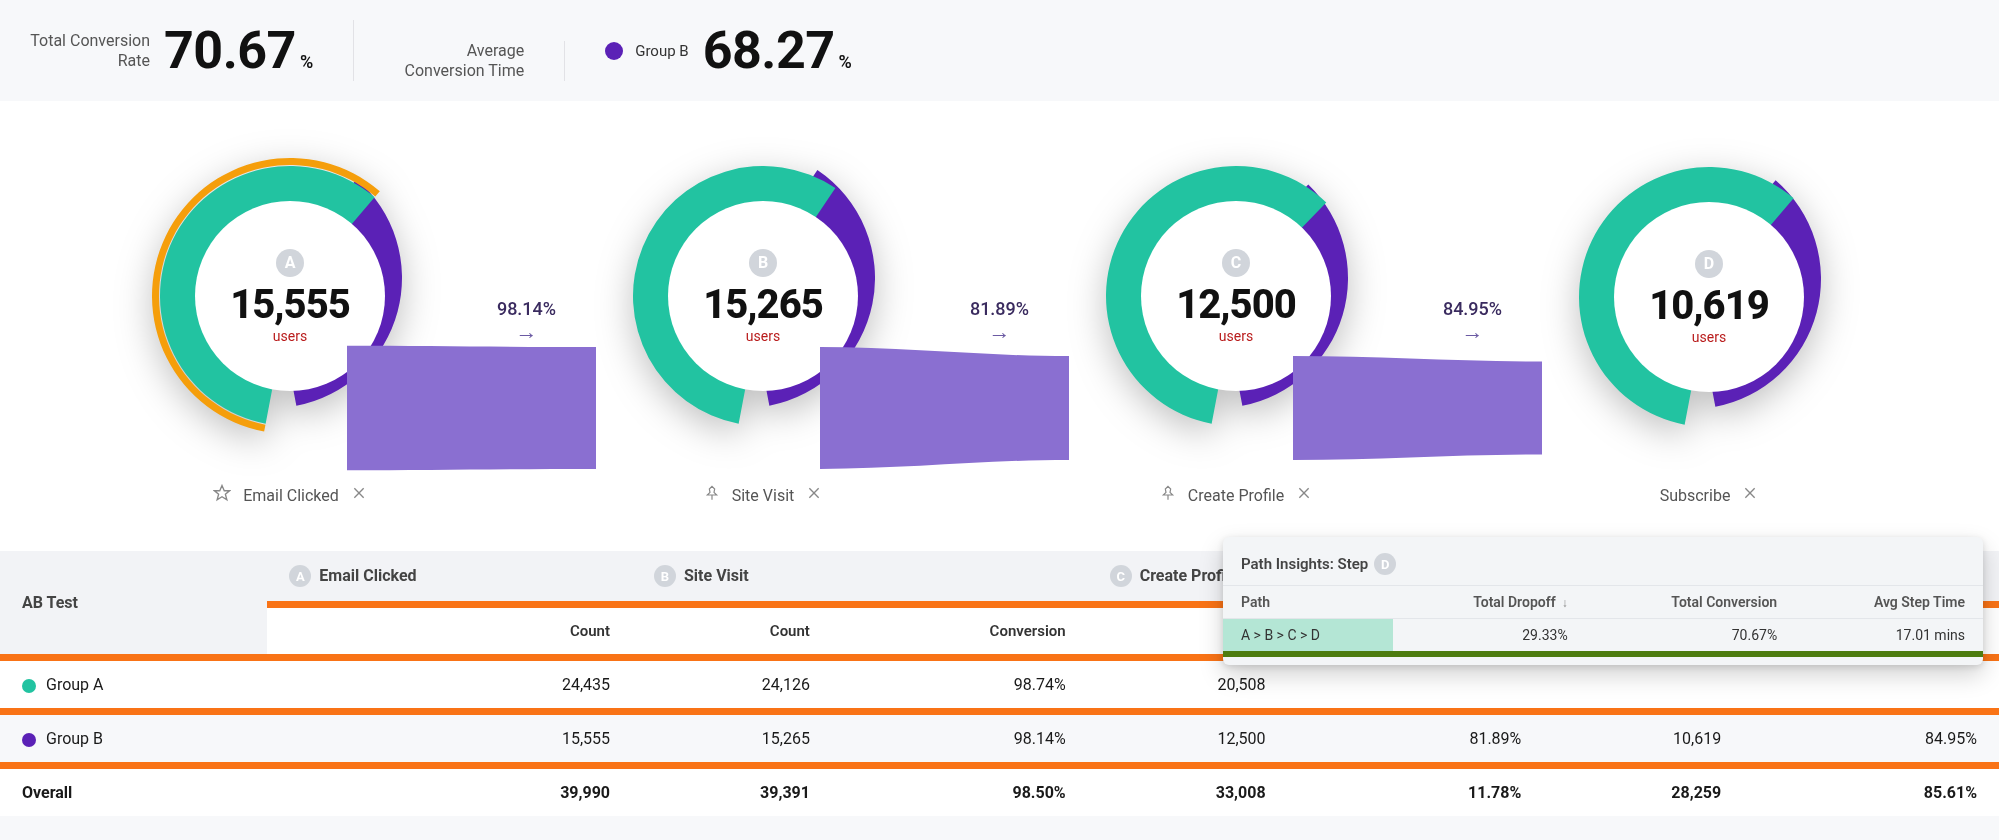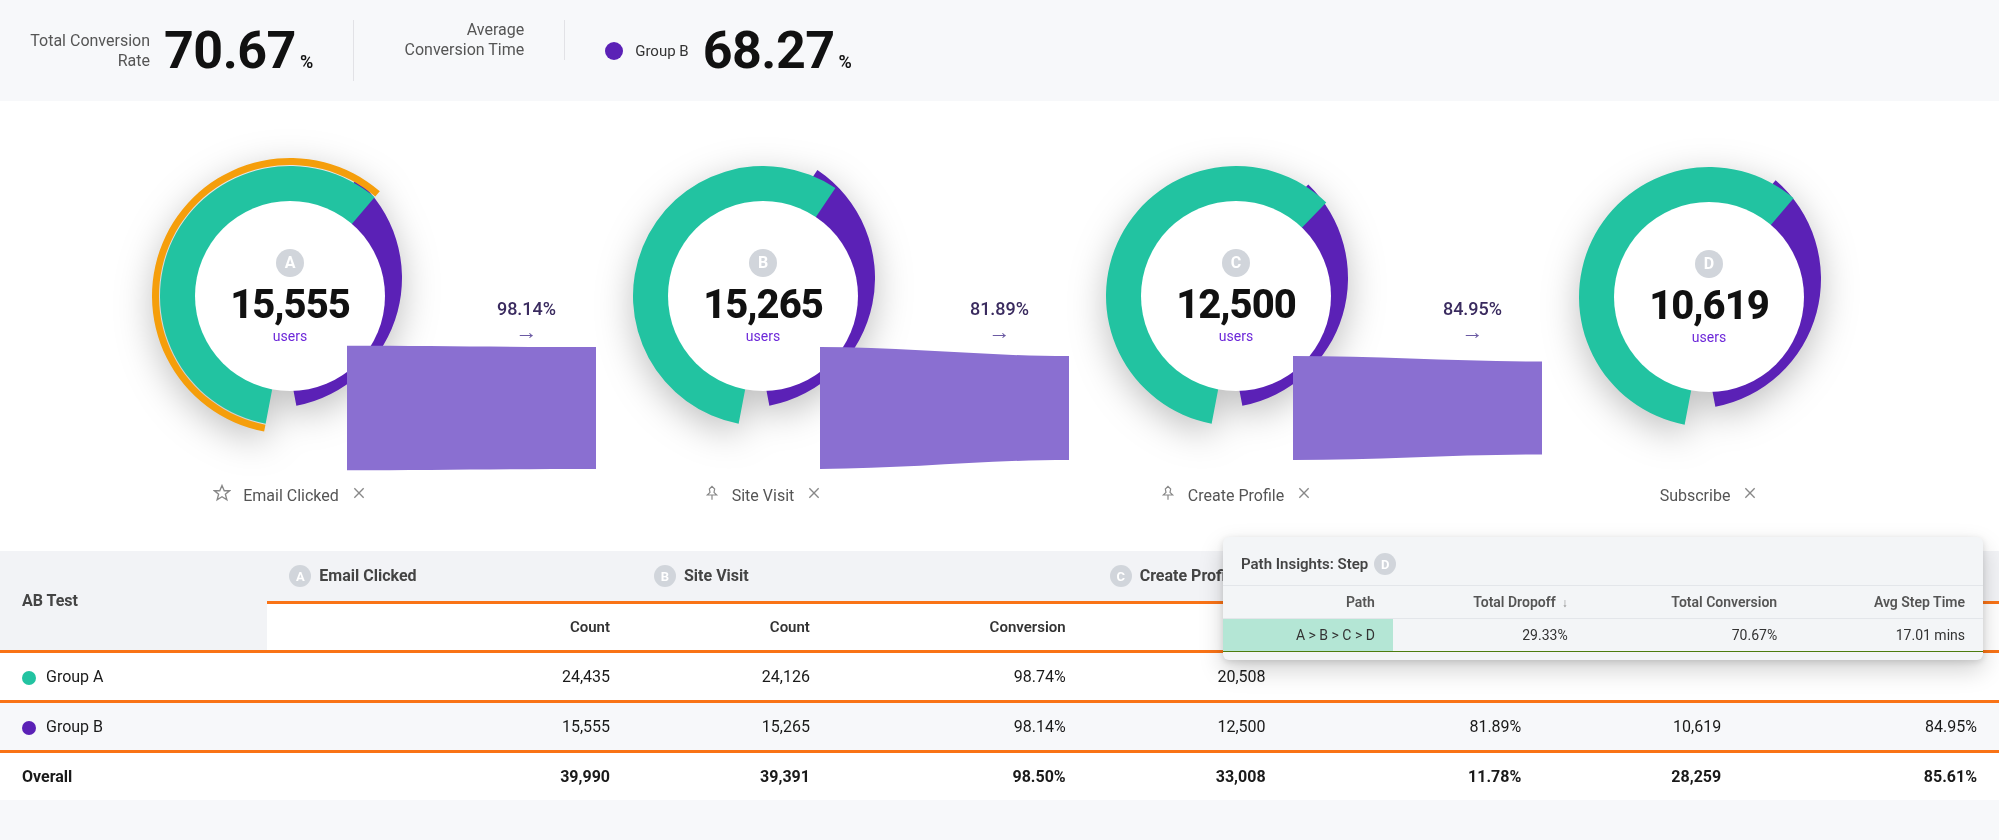--- a/index.html
+++ b/index.html
@@ -6,21 +6,21 @@
   body {
     font-family: -apple-system, BlinkMacSystemFont, "Segoe UI", Roboto, Helvetica, Arial, sans-serif;
     background: #f7f8fa;
     color: #1a1a1a;
     width: 1999px;
     font-size: 16px;
   }
   
   .stats-bar {
     display: flex;
-    align-items: flex-start;
+    align-items: flex-end;
     padding: 20px 20px 10px 20px;
     gap: 40px;
   }
   .stat {
     display: flex;
     align-items: center;
     gap: 14px;
     padding-right: 40px;
     border-right: 1px solid #e2e2e6;
   }
@@ -82,21 +82,21 @@
     border-radius:50%;
     display:flex; flex-direction:column; align-items:center; justify-content:center;
   }
   .step-letter {
     width: 28px; height: 28px; border-radius: 50%;
     background:#d1d5db; color:#fff; font-weight:700;
     display:flex; align-items:center; justify-content:center;
     font-size:16px; margin-bottom:4px;
   }
   .step-count { font-size: 40px; font-weight: 800; letter-spacing: -1px; color:#111; }
-  .step-sub { font-size: 14px; color:#6d28d9; }
+  .step-sub { font-size: 14px; color:#b91c1c; }
   .step-footer {
     margin-top: 28px;
     display:flex; align-items:center; gap:12px;
     color:#555; font-size:16px;
   }
   .step-footer .icon { color:#888; }
   .icon-btn { cursor:default; color:#888; }
   .connector {
     position: relative;
     flex: 0 0 120px;
@@ -118,21 +118,21 @@
     font-weight: 500;
   }
   .conn-arrow { font-size: 22px; color:#6b5aa3; }
 
   
   .table-wrap { background:#fff; position:relative; }
   table.data { width:100%; border-collapse: collapse; font-size:16px; }
   table.data th, table.data td {
     padding: 14px 22px;
     text-align: right;
-    border-top: 3px solid #f97316;
+    border-top: 7px solid #f97316;
     white-space: nowrap;
   }
   table.data th { font-weight:600; color:#333; }
   table.data .left { text-align:left; }
   table.data thead tr.top-row th {
     background:#f2f3f6;
     border-top: none;
     font-weight: 700;
     color:#444;
   }
@@ -171,29 +171,29 @@
     font-weight:600;
     display:flex; align-items:center; gap:6px;
   }
   .pathcard table { width:100%; border-collapse:collapse; }
   .pathcard th, .pathcard td {
     padding: 8px 18px;
     text-align:right;
     font-size:14px;
     color:#333;
   }
-  .pathcard th.left, .pathcard td.left { text-align:right; }
+  .pathcard th.left, .pathcard td.left { text-align:left; }
   .pathcard thead th {
     font-weight:600;
     border-top:1px solid #e3e6ea;
     border-bottom:1px solid #e3e6ea;
     background:#f3f5f7;
     color:#555;
   }
-  .pathcard tbody td { border-bottom:1px solid #4d7c0f; }
+  .pathcard tbody td { border-bottom:6px solid #4d7c0f; }
   .pathcard tbody tr.sel td.left {
     background:#b4e6d5;
   }
   .sort-arrow { font-size:12px; color:#888; padding-left:6px; }
 </style>
 </head>
 <body>
 
 <div class="stats-bar">
   <div class="stat">

